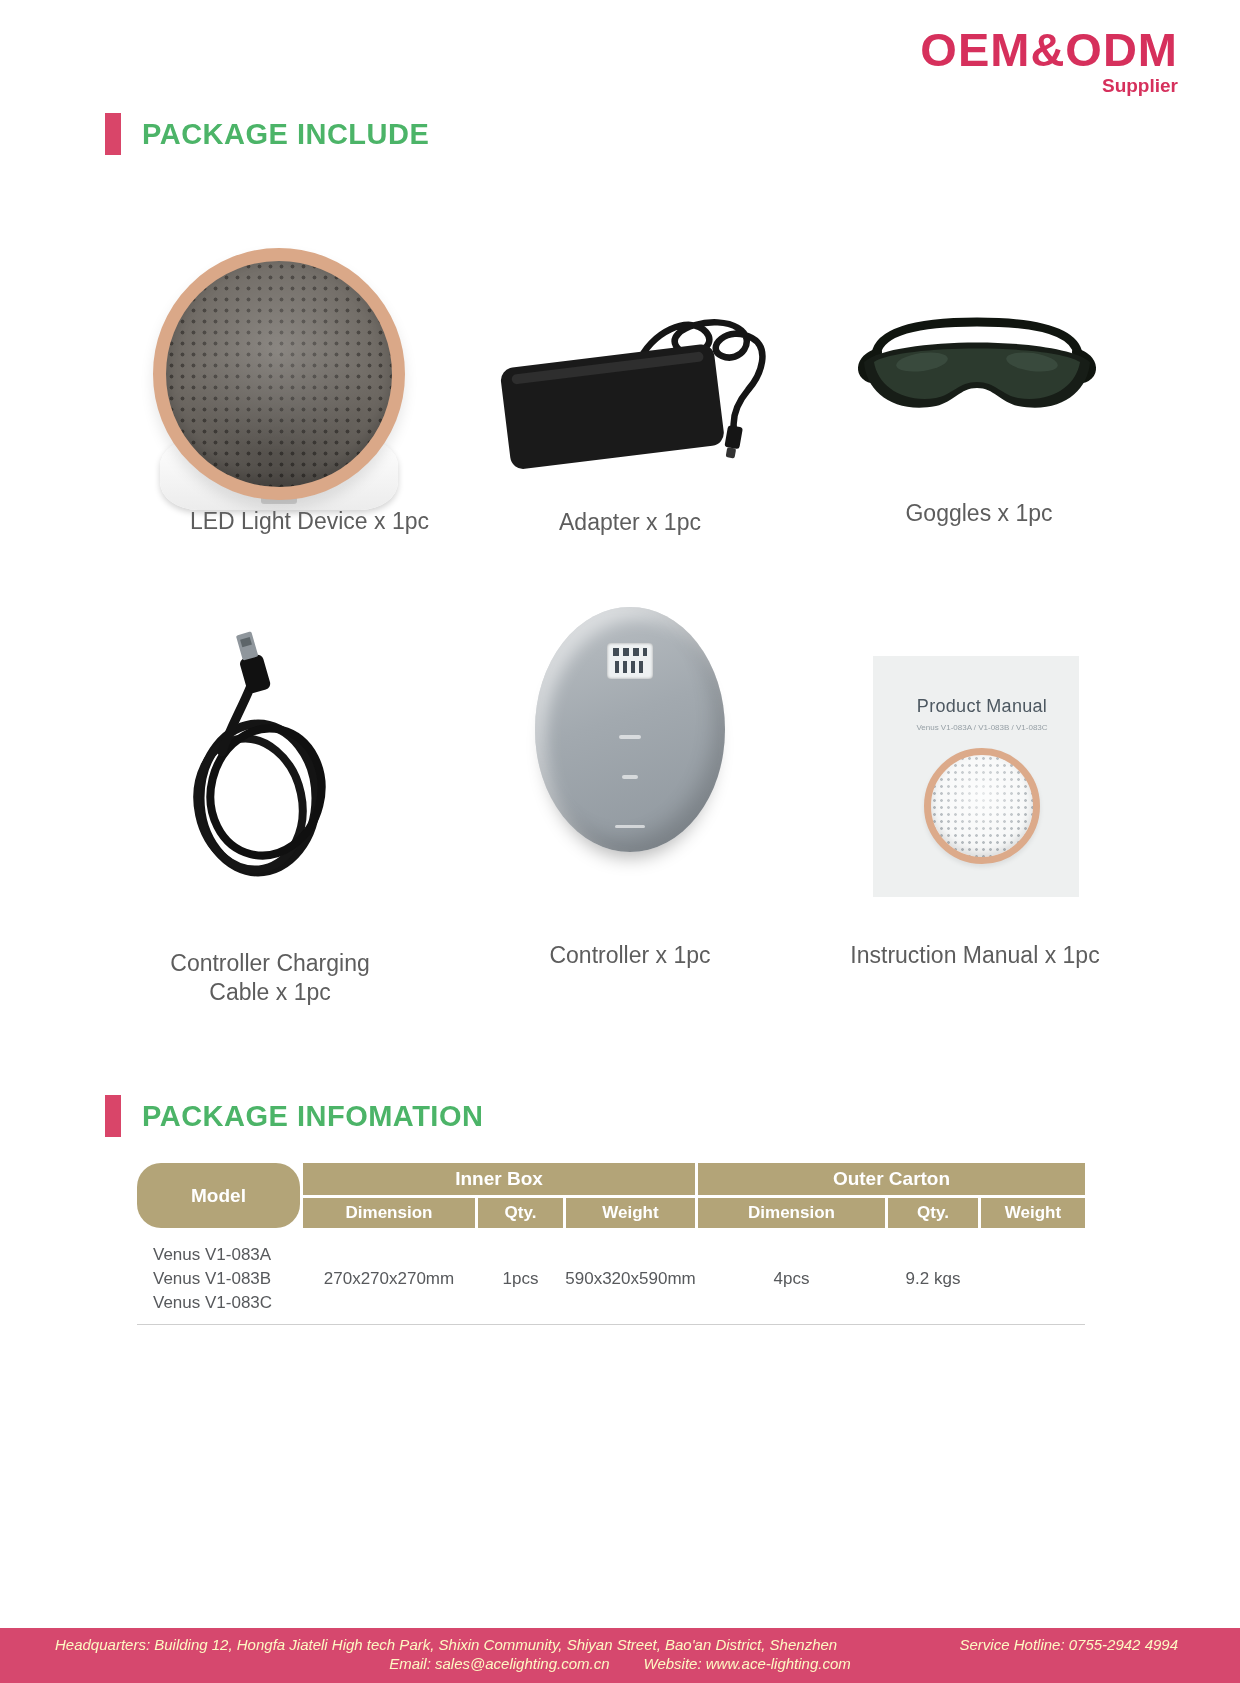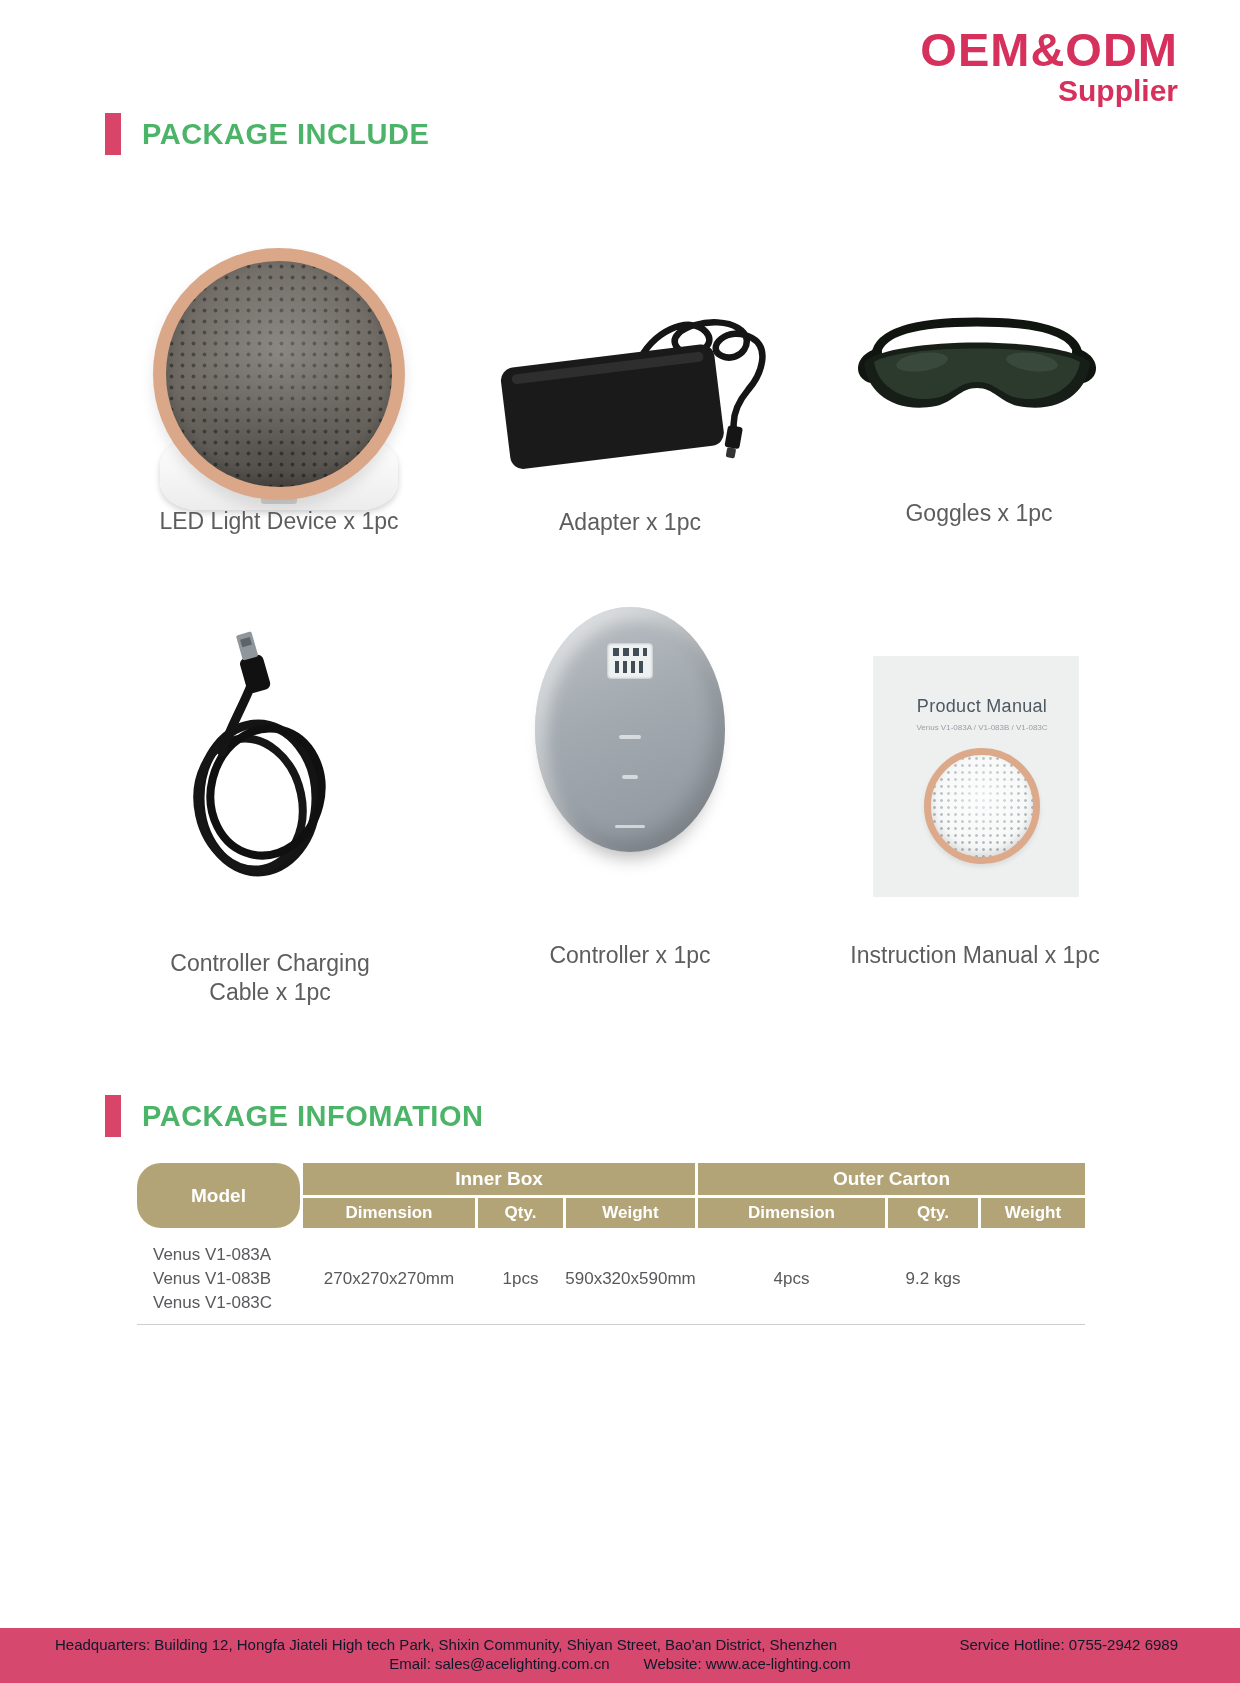--- a/index.html
+++ b/index.html
@@ -2,32 +2,32 @@
 <html style="--brand-pink: #d6305c; --accent-bar: #d94569; --heading-green: #4cb468; --table-header-bg: #b3a478; --footer-bg: #d6486e;"><head>
 <meta charset="utf-8">
 <style>
   html,body{margin:0;padding:0;background:#fff;}
   .page{position:relative;width:1240px;height:1683px;background:#ffffff;overflow:hidden;
         font-family:"Liberation Sans",sans-serif;}
 
   
   .logo{position:absolute;top:26px;right:62px;text-align:right;color:var(--brand-pink,#d6305c);}
   .logo-title{font-size:47px;font-weight:700;letter-spacing:1px;line-height:1;}
-  .logo-subtitle{font-size:30px;font-weight:600;margin-top:3px;line-height:1;}
+  .logo-subtitle{font-size:19px;font-weight:600;margin-top:3px;line-height:1;}
 
   
   .section-header{position:absolute;left:105px;display:flex;align-items:center;gap:21px;}
   .section-bar{width:16px;height:42px;background:var(--accent-bar,#d94569);}
   .section-title{font-size:29px;font-weight:700;letter-spacing:.5px;color:var(--heading-green,#4cb468);}
   .sh-include{top:113px;}
   .sh-information{top:1095px;}
 
   
   .caption{position:absolute;font-size:23px;color:#5d5d5d;text-align:center;line-height:1.25;}
-  .cap-1{left:129px;top:507px;width:300px;}
+  .cap-1{left:129px;top:507px;width:300px;text-align:right;}
   .cap-2{left:480px;top:508px;width:300px;}
   .cap-3{left:829px;top:499px;width:300px;}
   .cap-4{left:145px;top:941px;width:250px;margin-top:8px;}
   .cap-5{left:480px;top:941px;width:300px;}
   .cap-6{left:825px;top:941px;width:300px;}
 
   
   .led-device{position:absolute;left:150px;top:248px;width:258px;height:262px;}
   .led-base{position:absolute;left:10px;right:10px;bottom:0;height:72px;
             background:linear-gradient(#ffffff,#ececec);border-radius:38px/28px;
@@ -95,21 +95,21 @@
   .span-inner{grid-column:2/5;}
   .span-outer{grid-column:5/8;}
   .td{height:96px;display:flex;align-items:center;justify-content:center;
       font-size:17px;color:#57595c;}
   .td-model{flex-direction:column;align-items:flex-start;justify-content:center;
             padding-left:16px;line-height:24px;box-sizing:border-box;}
   .table-rule{position:absolute;left:137px;top:1324px;width:948px;border-top:1px solid #cfcfcf;}
 
   
   .footer{position:absolute;left:0;top:1628px;width:1240px;height:55px;
-          background:var(--footer-bg,#d6486e);color:#0f172a;box-sizing:border-box;}
+          background:var(--footer-bg,#d6486e);color:#fef9c3;box-sizing:border-box;font-style:italic;}
   .footer-line1{display:flex;justify-content:space-between;padding:8px 62px 0 55px;font-size:15px;}
   .footer-line2{text-align:center;font-size:15px;margin-top:2px;}
   .footer-line2 .gap{display:inline-block;width:34px;}
 </style>
 </head>
 <body>
 
 <div class="page">
 
   <div class="logo">
@@ -216,20 +216,20 @@
     <div class="td">1pcs</div>
     <div class="td">590x320x590mm</div>
     <div class="td">4pcs</div>
     <div class="td">9.2 kgs</div>
   </div>
   <div class="table-rule"></div>
 
   <div class="footer">
     <div class="footer-line1">
       <span>Headquarters: Building 12, Hongfa Jiateli High tech Park, Shixin Community, Shiyan Street, Bao'an District, Shenzhen</span>
-      <span>Service Hotline: 0755-2942 6989</span>
+      <span>Service Hotline: 0755-2942 4994</span>
     </div>
     <div class="footer-line2">
       <span>Email: sales@acelighting.com.cn</span><span class="gap"></span><span>Website: www.ace-lighting.com</span>
     </div>
   </div>
 
 </div>
 
 </body></html>

